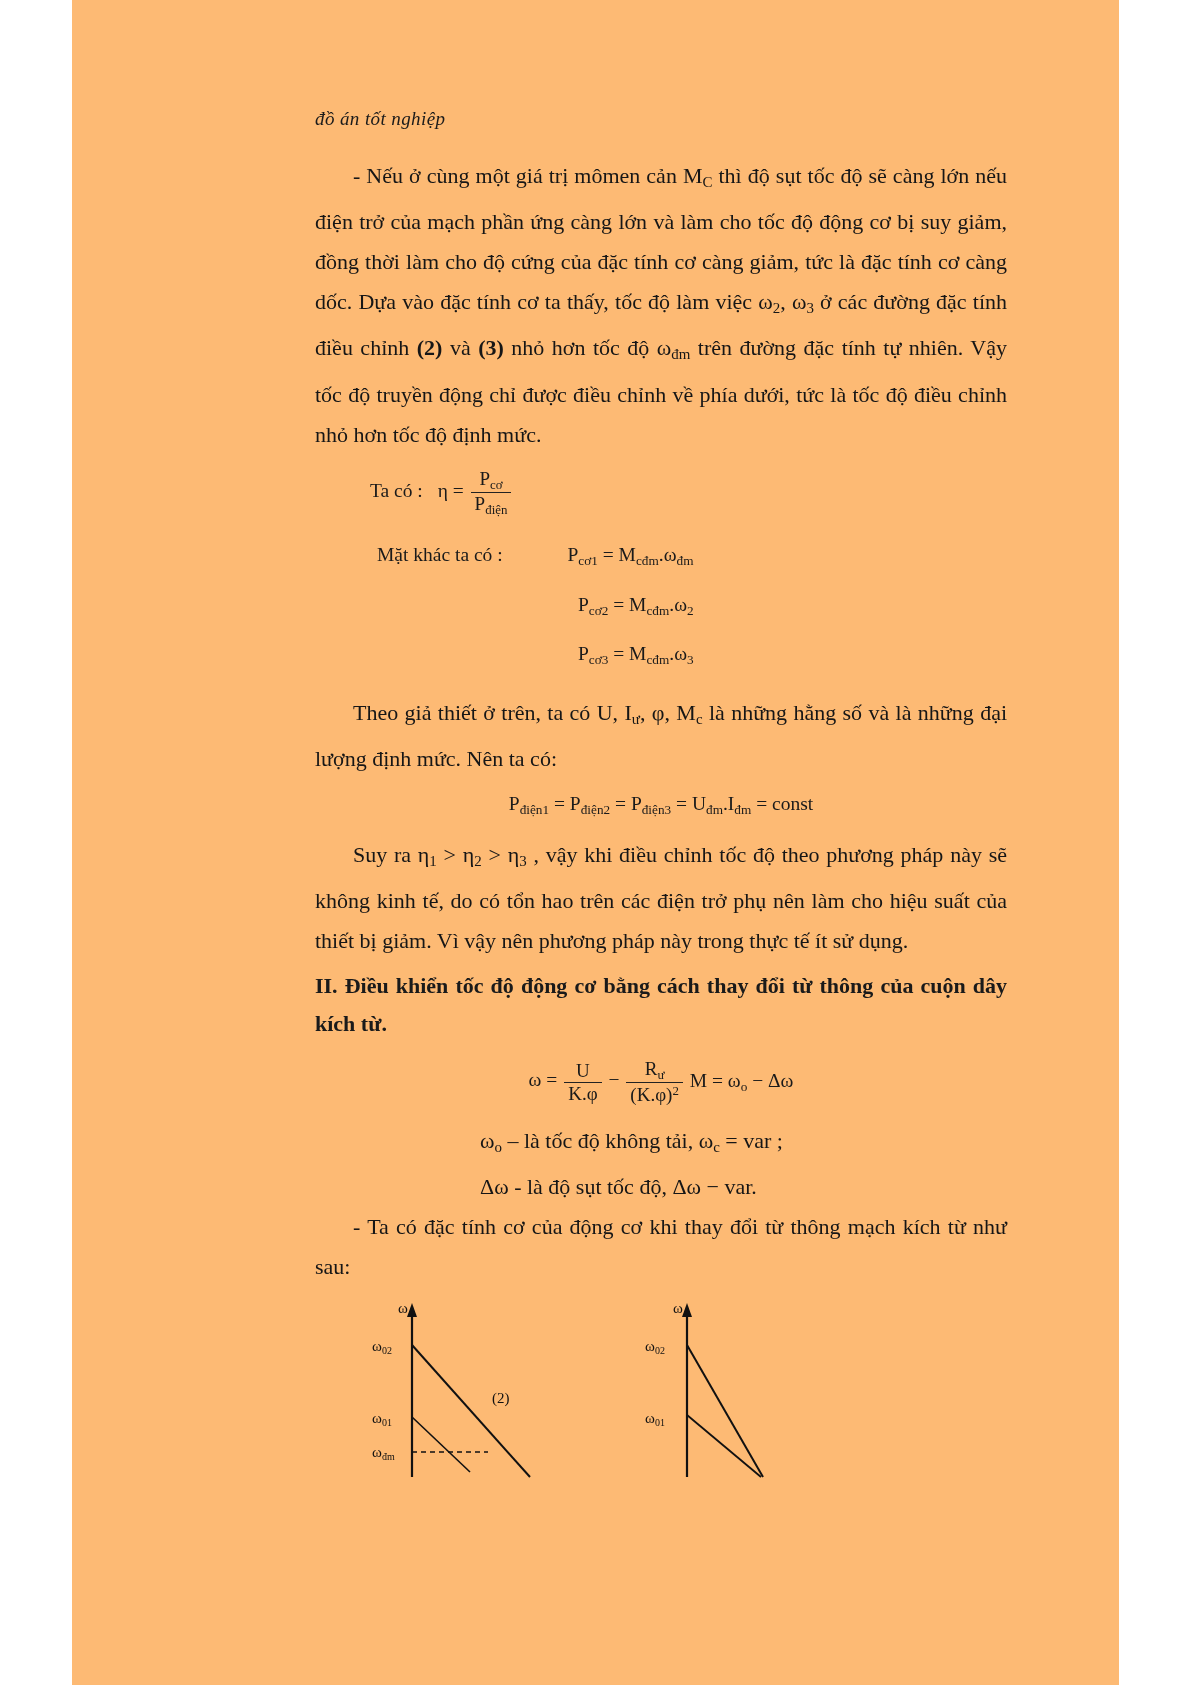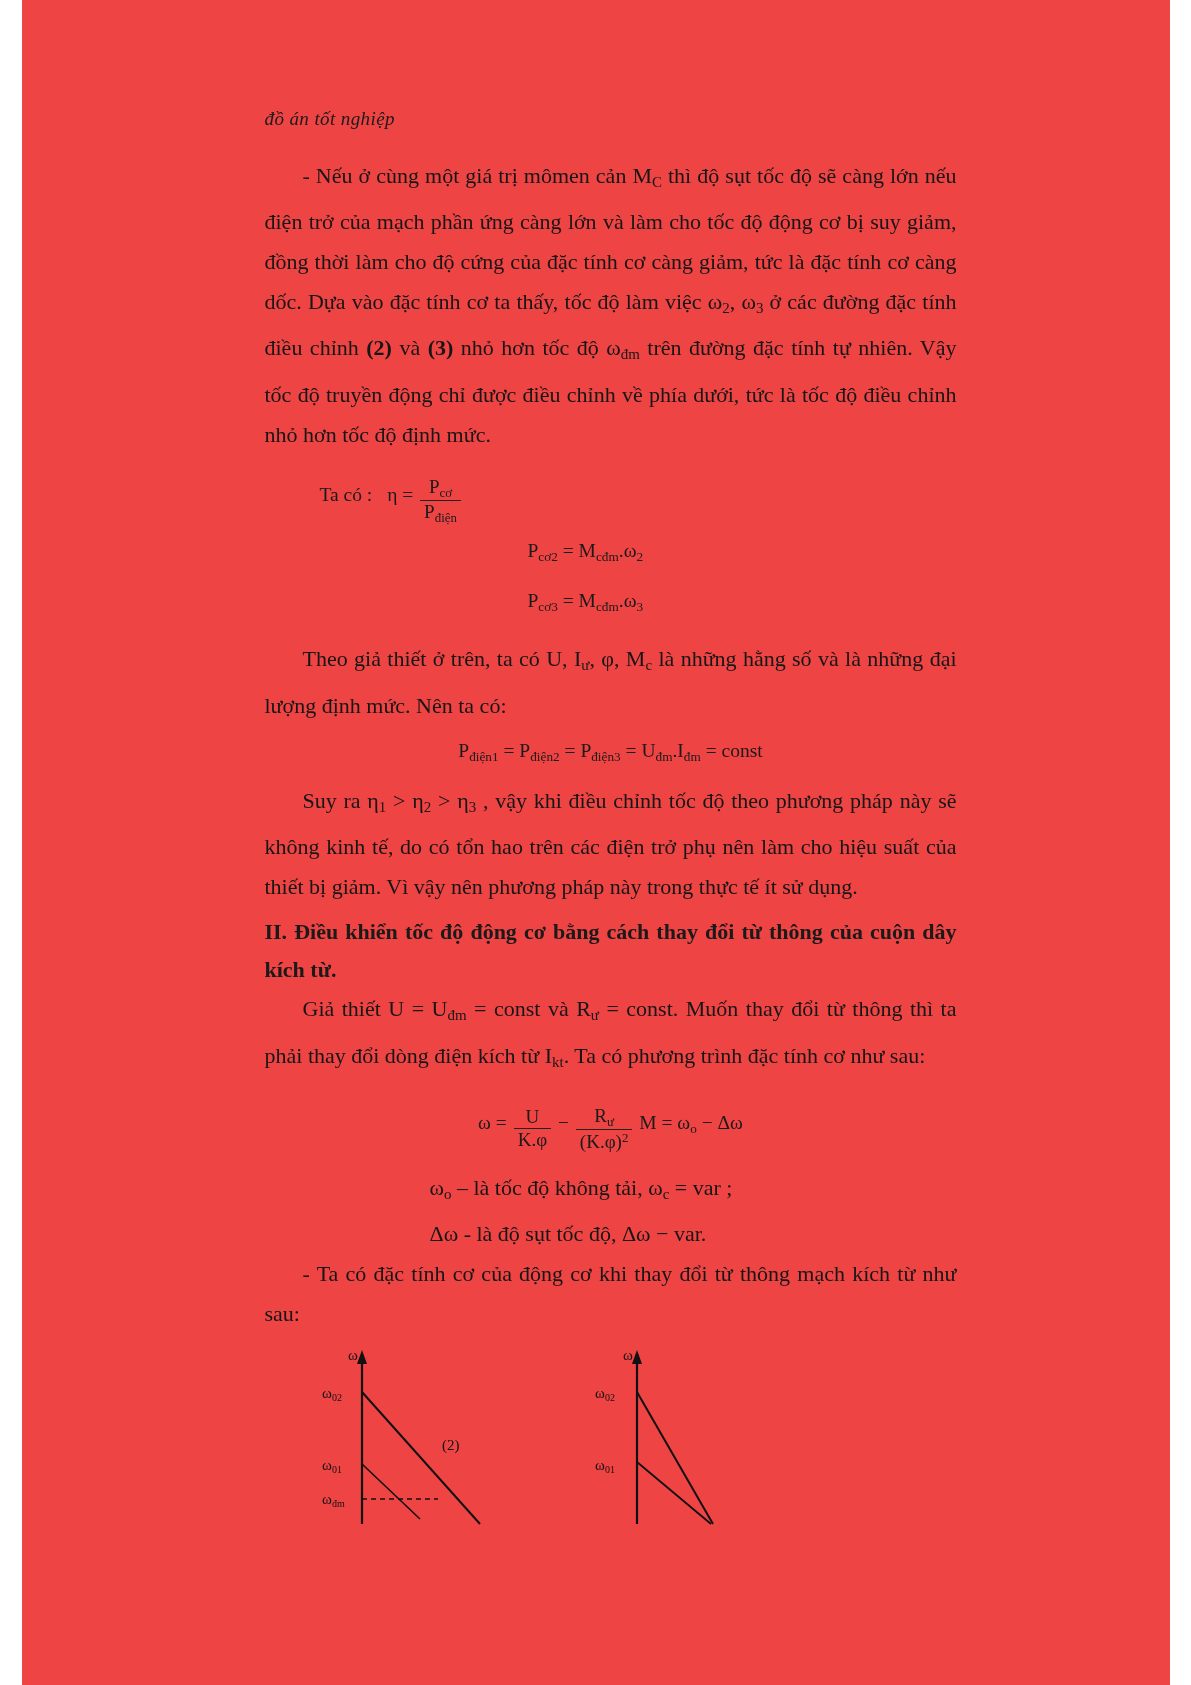--- a/index.html
+++ b/index.html
@@ -2,23 +2,23 @@
 <html><head>
 <meta charset="utf-8">
 <style>
   html, body {
     margin: 0;
     padding: 0;
     background: #ffffff;
   }
   .page {
     position: relative;
-    width: 1148px;
+    width: 1047px;
     height: 1685px;
-    background: #ef4444;
+    background: #fdba74;
     margin: 0 auto;
     overflow: hidden;
     font-family: "Liberation Serif", serif;
     color: #1a1a1a;
   }
   .content {
     position: absolute;
     left: 243px;
     top: 108px;
     width: 692px;
@@ -57,21 +57,20 @@
     vertical-align: middle;
     text-align: center;
     line-height: 1.05;
     margin: 0 2px;
   }
   .frac .num {
     display: block;
     padding: 0 4px 1px 4px;
     border-bottom: 1.3px solid #222;
     font-size: 19px;
-    margin-top: 8px;
   }
   .frac .den {
     display: block;
     padding: 1px 4px 0 4px;
     font-size: 19px;
   }
   .eq-center { text-align: center; }
 
   .section-heading {
     font-size: 22px;
@@ -119,20 +118,26 @@
 
     <div class="formula-line" style="margin-left:55px; margin-top:14px;">
       <span>Ta có :</span>
       <span style="margin-left:10px;">η =</span>
       <span class="frac">
         <span class="num">P<span class="sub">cơ</span></span>
         <span class="den">P<span class="sub">điện</span></span>
       </span>
     </div>
 
+    <div class="formula-line" style="margin-left:62px; margin-top:22px;">
+      <span>Mặt khác ta có :</span>
+      <span style="display:inline-block; margin-left:60px;">
+        P<span class="sub">cơ1</span> = M<span class="sub">cđm</span>.ω<span class="sub">đm</span>
+      </span>
+    </div>
     <div class="formula-line" style="margin-left:263px; margin-top:10px;">
       P<span class="sub">cơ2</span> = M<span class="sub">cđm</span>.ω<span class="sub">2</span>
     </div>
     <div class="formula-line" style="margin-left:263px; margin-top:10px; margin-bottom:16px;">
       P<span class="sub">cơ3</span> = M<span class="sub">cđm</span>.ω<span class="sub">3</span>
     </div>
 
     <p class="body-text">
       Theo giả thiết ở trên, ta có U, I<span class="sub">ư</span>, φ, M<span class="sub">c</span> là những hằng số và là những đại
       lượng định mức. Nên ta có:
@@ -143,24 +148,20 @@
     </div>
 
     <p class="body-text">
       Suy ra η<span class="sub">1</span> &gt; η<span class="sub">2</span> &gt; η<span class="sub">3</span> , vậy khi điều chỉnh tốc độ theo phương pháp này
       sẽ không kinh tế, do có tổn hao trên các điện trở phụ nên làm cho hiệu suất
       của thiết bị giảm. Vì vậy nên phương pháp này trong thực tế ít sử dụng.
     </p>
 
     <p class="section-heading">II.  Điều khiển tốc độ động cơ bằng cách thay đổi từ thông của cuộn dây kích từ.</p>
 
-    <p class="body-text">
-      Giả thiết U = U<span class="sub">đm</span> = const và R<span class="sub">ư</span> = const. Muốn thay đổi từ thông thì ta
-      phải thay đổi dòng điện kích từ I<span class="sub">kt</span>. Ta có phương trình đặc tính cơ như sau:
-    </p>
 
     <div class="formula-line eq-center" style="margin-top:16px; margin-bottom:16px;">
       <span>ω =</span>
       <span class="frac">
         <span class="num">U</span>
         <span class="den">K.φ</span>
       </span>
       <span>−</span>
       <span class="frac">
         <span class="num">R<span class="sub">ư</span></span>

